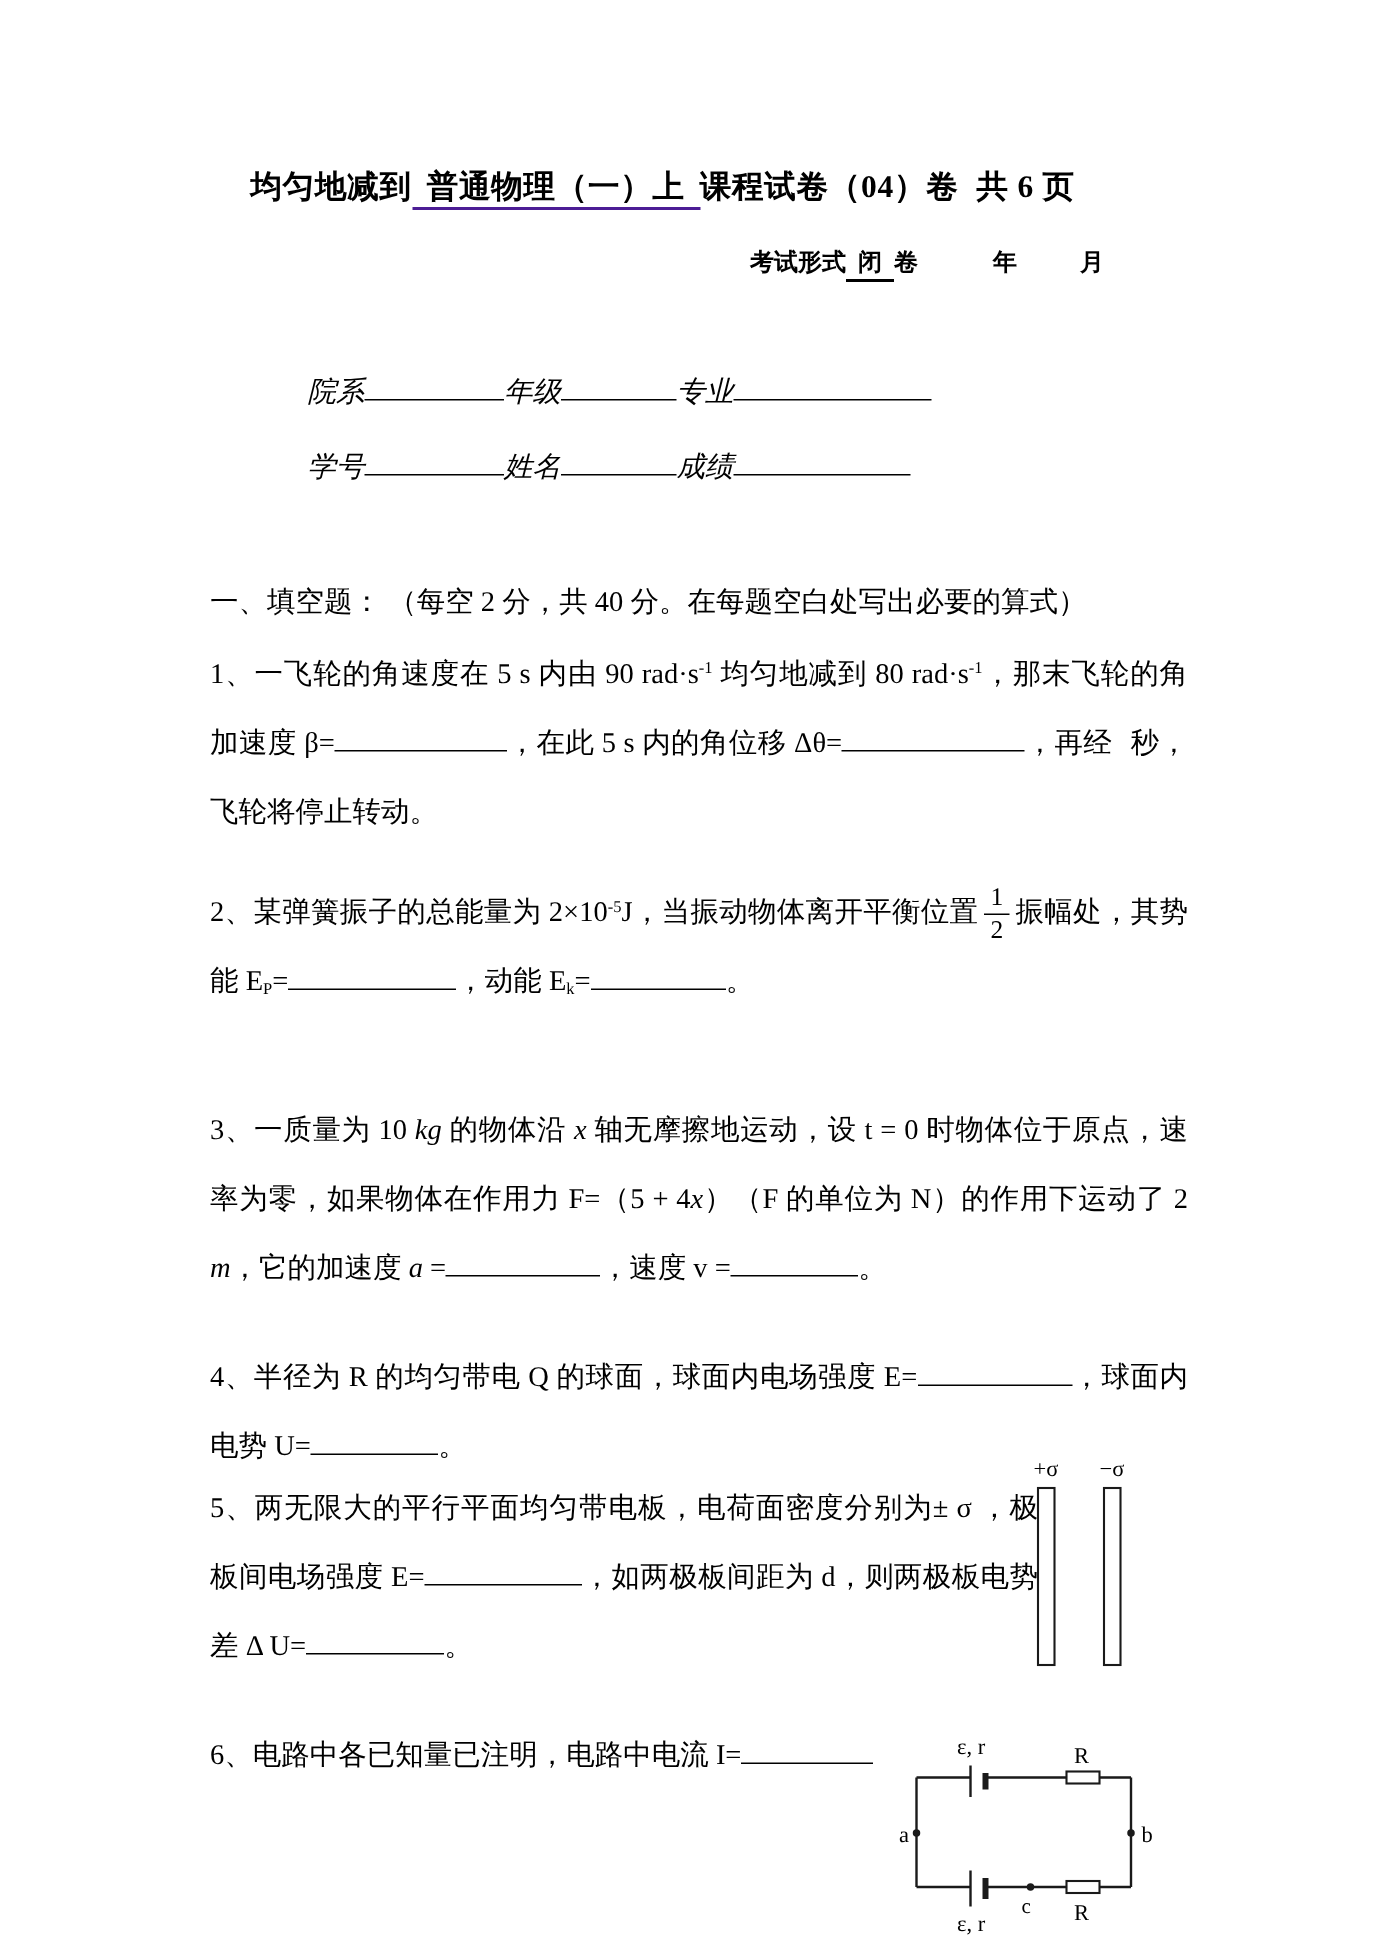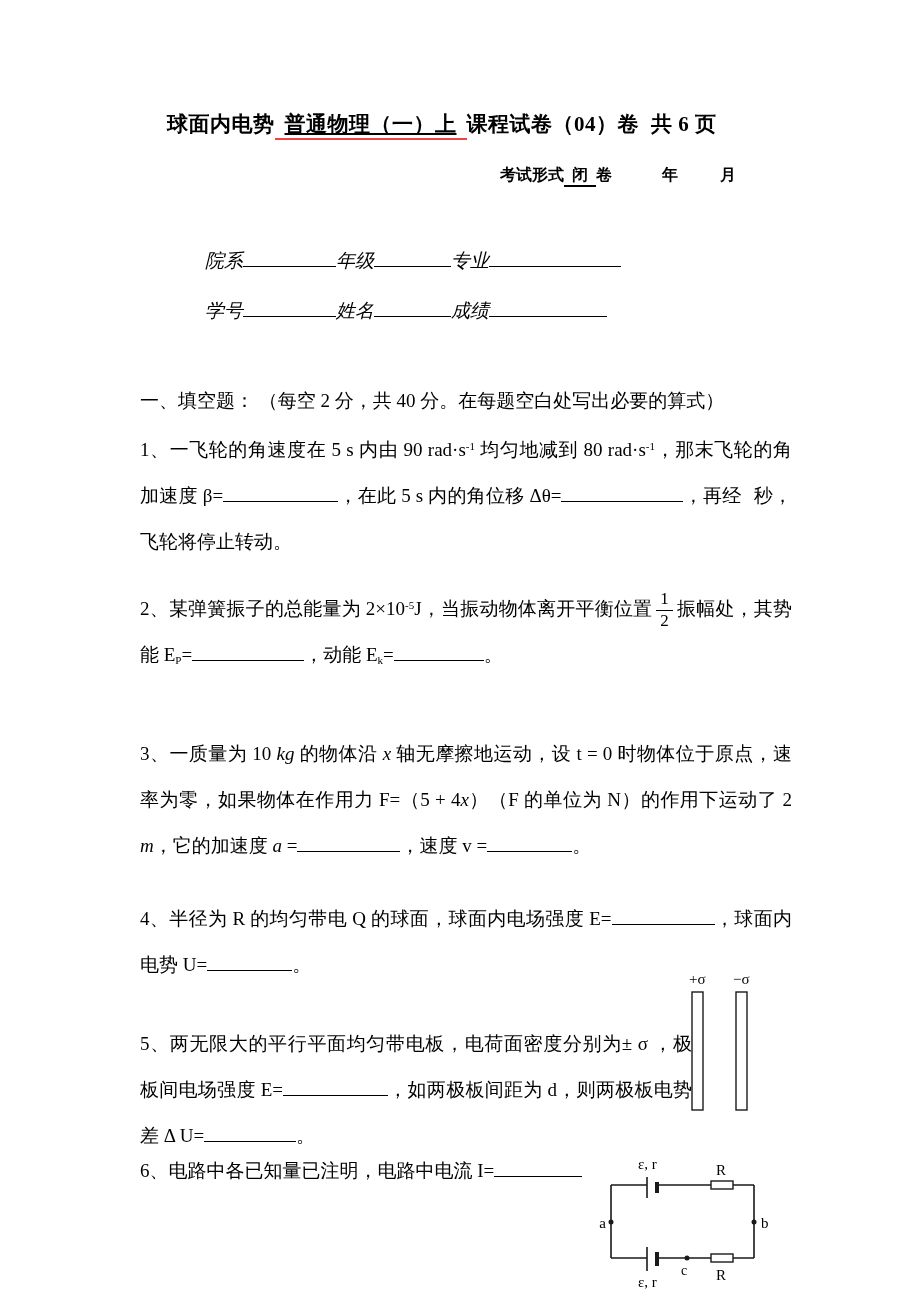--- a/index.html
+++ b/index.html
@@ -3,21 +3,21 @@
 <meta charset="utf-8">
 <style>
   html,body{margin:0;padding:0;}
   body{
     width:920px;height:1302px;background:#ffffff;position:relative;
     font-family:"Liberation Serif","DejaVu Serif",serif;color:#000;
     overflow:hidden;
   }
   .abs{position:absolute;}
   .title1{font-size:21px;font-weight:bold;white-space:nowrap;letter-spacing:0.5px;}
-  .course-underline{border-bottom:2px solid #ef4444;padding:0 10px 2px 10px;text-decoration:underline;}
+  .course-underline{border-bottom:2px solid #4c1d95;padding:0 10px 2px 10px;}
   .title2{font-size:16px;font-weight:bold;white-space:nowrap;}
   .exam-form-value{border-bottom:2px solid #000;padding:0 8px 2px 8px;}
   .form-row{font-size:19px;white-space:nowrap;font-style:italic;}
   .blank{
     display:inline-block;border-bottom:1px solid #000;height:1em;
   }
   .gap{display:inline-block;}
   .section-heading{font-size:19px;white-space:nowrap;}
   .q{font-size:19px;line-height:46px;text-align:justify;}
   .q sup{font-size:11px;vertical-align:0.55em;line-height:0;}
@@ -28,41 +28,41 @@
     font-size:17px;line-height:1.1;margin:0 4px;
   }
   .frac .num{display:block;border-bottom:1px solid #000;padding:0 4px 1px 4px;}
   .frac .den{display:block;padding-top:1px;}
   svg text{font-family:"Liberation Serif","DejaVu Serif",serif;}
 </style>
 </head>
 <body>
 
 <div class="abs title1" style="left:167px;top:110px">
-  <span>球面内电势</span><span class="course-underline">普通物理（一）上</span><span>课程试卷（04）卷</span><span style="margin-left:12px">共 6 页</span>
+  <span>均匀地减到</span><span class="course-underline">普通物理（一）上</span><span>课程试卷（04）卷</span><span style="margin-left:12px">共 6 页</span>
 </div>
 
 <div class="abs title2" style="left:500px;top:165px">
   <span>考试形式</span><span class="exam-form-value">闭</span><span>卷</span><span style="margin-left:50px">年</span><span style="margin-left:42px">月</span>
 </div>
 
 <div class="abs form-row" style="left:205px;top:247px">
   <span>院系</span><span class="blank" style="width:93px"></span><span>年级</span><span class="blank" style="width:77px"></span><span>专业</span><span class="blank" style="width:132px"></span>
 </div>
 <div class="abs form-row" style="left:205px;top:297px">
   <span>学号</span><span class="blank" style="width:93px"></span><span>姓名</span><span class="blank" style="width:77px"></span><span>成绩</span><span class="blank" style="width:118px"></span>
 </div>
 
 <div class="abs section-heading" style="left:140px;top:388px">一、填空题： （每空 2 分，共 40 分。在每题空白处写出必要的算式）</div>
 
 <div class="abs q" style="left:140px;top:427px;width:652px"><span>1、一飞轮的角速度在 5 s 内由 90 rad·s</span><sup>-1</sup><span> 均匀地减到 80 rad·s</span><sup>-1</sup><span>，那末飞轮的角加速度 β=</span><span class="blank" style="width: 115px;"></span><span>，在此 5 s 内的角位移 Δθ=</span><span class="blank" style="width: 122px;"></span><span>，再经</span><span class="gap" style="width: 12px;"></span><span>秒，飞轮将停止转动。</span></div>
 <div class="abs q" style="left:140px;top:586px;width:652px"><span>2、某弹簧振子的总能量为 2×10</span><sup>-5</sup><span>J，当振动物体离开平衡位置</span><span class="frac"><span class="num">1</span><span class="den">2</span></span><span>振幅处，其势能 E</span><sub>P</sub><span>=</span><span class="blank" style="width: 112px;"></span><span>，动能 E</span><sub>k</sub><span>=</span><span class="blank" style="width: 90px;"></span><span>。</span></div>
 <div class="abs q" style="left:140px;top:731px;width:652px"><span>3、一质量为 10 </span><i>kg</i><span> 的物体沿 </span><i>x</i><span> 轴无摩擦地运动，设 t = 0 时物体位于原点，速率为零，如果物体在作用力 F=（5 + 4</span><i>x</i><span>）（F 的单位为 N）的作用下运动了 2 </span><i>m</i><span>，它的加速度 </span><i>a</i><span> =</span><span class="blank" style="width: 103px;"></span><span>，速度 v =</span><span class="blank" style="width: 85px;"></span><span>。</span></div>
 <div class="abs q" style="left:140px;top:896px;width:652px"><span>4、半径为 R 的均匀带电 Q 的球面，球面内电场强度 E=</span><span class="blank" style="width: 103px;"></span><span>，球面内电势 U=</span><span class="blank" style="width: 85px;"></span><span>。</span></div>
-<div class="abs q" style="left:140px;top:1021px;width:552px"><span>5、两无限大的平行平面均匀带电板，电荷面密度分别为± σ ，极板间电场强度 E=</span><span class="blank" style="width: 105px;"></span><span>，如两极板间距为 d，则两极板电势差 Δ U=</span><span class="blank" style="width: 92px;"></span><span>。</span></div>
+<div class="abs q" style="left:140px;top:983px;width:552px"><span>5、两无限大的平行平面均匀带电板，电荷面密度分别为± σ ，极板间电场强度 E=</span><span class="blank" style="width: 105px;"></span><span>，如两极板间距为 d，则两极板电势差 Δ U=</span><span class="blank" style="width: 92px;"></span><span>。</span></div>
 <div class="abs q" style="left:140px;top:1148px;width:460px"><span>6、电路中各已知量已注明，电路中电流 I=</span><span class="blank" style="width: 88px;"></span></div>
 
 <svg class="abs" style="left:683px;top:966px" width="80" height="150" viewBox="0 0 80 150">
   <text x="6" y="18" font-size="15">+σ</text>
   <text x="50" y="18" font-size="15">−σ</text>
   <rect x="9" y="26" width="11" height="118" fill="#ffffff" stroke="#1a1a1a" stroke-width="1.4"></rect>
   <rect x="53" y="26" width="11" height="118" fill="#ffffff" stroke="#1a1a1a" stroke-width="1.4"></rect>
 </svg>
 
 <svg class="abs" style="left:588px;top:1150px" width="210" height="150" viewBox="0 0 210 150">

